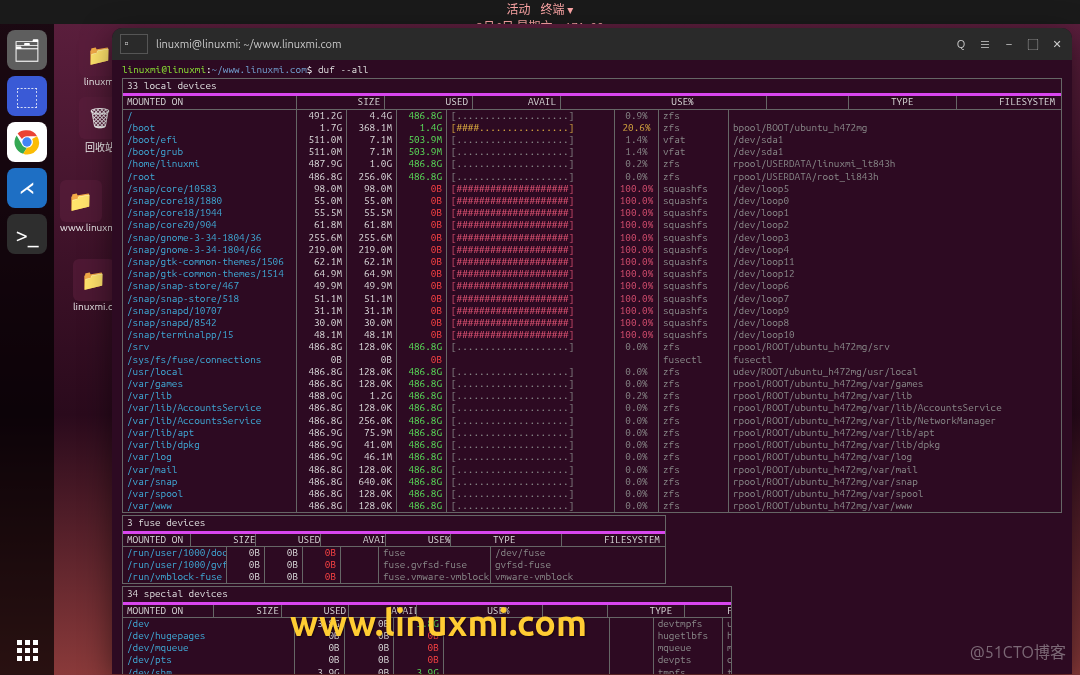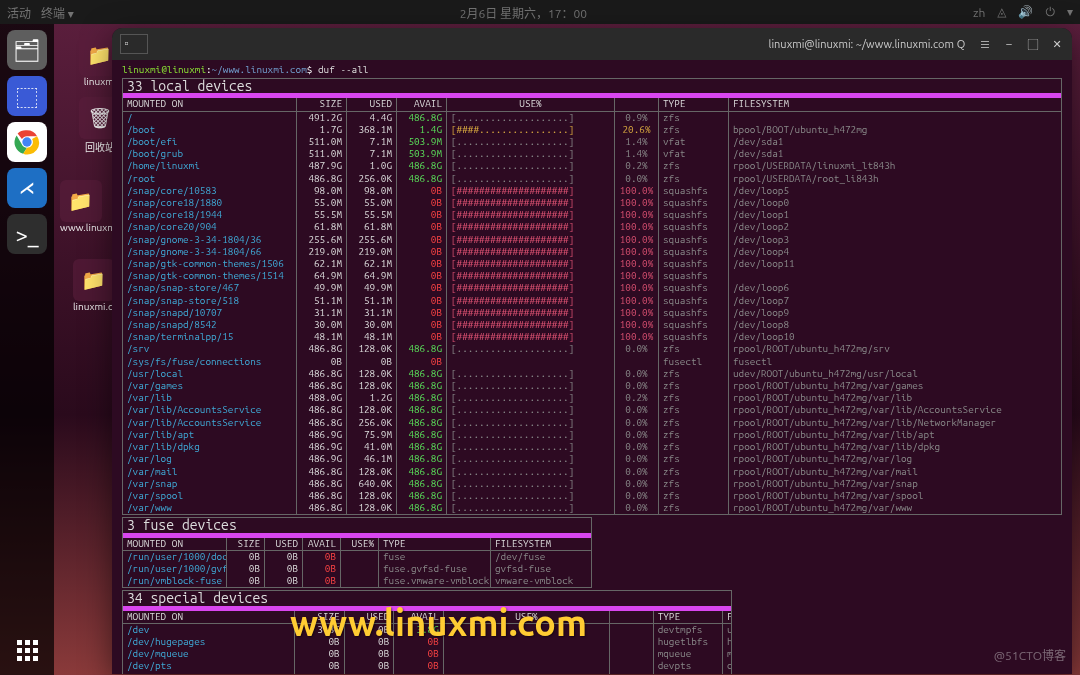--- a/index.html
+++ b/index.html
@@ -1,57 +1,57 @@
 <!DOCTYPE html>
 <html><head>
 <meta charset="utf-8">
 <style>
 * { margin:0; padding:0; box-sizing:border-box; }
 body { width:1080px; height:675px; font-family:"Ubuntu","Noto Sans CJK SC",sans-serif; background:#000; overflow:hidden; position:relative; }
-.topbar { height:24px; background:#1a1a1a; color:#737373; display:flex; align-items:center; font-size:12px; padding:0 7px; }
+.topbar { height:24px; background:#1a1a1a; color:#fca5a5; display:flex; align-items:center; font-size:12px; padding:0 24px;flex-direction:column; }
 .topbar .left { display:flex; gap:10px; }
 .topbar .center { flex:1; text-align:center; }
 .topbar .right { display:flex; gap:12px; align-items:center; }
 .desktop { position:absolute; top:24px; left:0; right:0; bottom:0; background:linear-gradient(180deg,#5a1e3c 0%,#3a1026 40%,#2a0a1c 60%,#8a3a3a 100%); }
 .dock { position:absolute; left:0; top:24px; bottom:0; width:54px; background:rgba(0,0,0,.7); display:flex; flex-direction:column; align-items:center; padding-top:6px; gap:6px; }
 .dock .icon { width:40px; height:40px; border-radius:8px; display:flex; align-items:center; justify-content:center; font-size:22px; color:#fff; }
 .dock .files { background:#5e5e5e; }
 .dock .sc { background:#3a5ad6; }
 .dock .chrome { position:relative; background:#fff; }
 .dock .vsc { background:#1e6fc4; font-size:15px; font-weight:bold; }
 .dock .term { background:#2e2e2e; }
 .dock .grid { margin-top:auto; margin-bottom:14px; display:grid; grid-template-columns:repeat(3,5px); grid-template-rows:repeat(3,5px); gap:3px; }
 .dock .grid i { background:#fff; display:block; }
 .dicons { position:absolute; left:60px; top:34px; display:flex; flex-direction:column; gap:10px; align-items:center; font-size:10px; color:#eee; text-align:center; }
 .dicons .fi { width:42px; height:42px; border-radius:6px; background:rgba(90,30,60,.6); display:flex; align-items:center; justify-content:center; font-size:20px; }
 .termwin { position:absolute; left:112px; top:28px; right:8px; height:646px; background:#2d0a22; border-radius:10px 10px 0 0; overflow:hidden; box-shadow:0 8px 30px rgba(0,0,0,.5); }
 .thead { height:32px; background:#2a2a2a; display:flex; align-items:center; color:#ccc; font-size:11px; padding:0 8px; }
 .thead .tab { width:28px; height:20px; border:1px solid #555; margin-right:8px; }
-.thead .title { flex:1; text-align:right; }
+.thead .title { flex:1; text-align:left; }
 .thead .btns { display:flex; gap:10px; align-items:center; }
 .thead .btns span { width:14px; height:14px; display:inline-flex; align-items:center; justify-content:center; font-size:11px; }
 .tbody { padding:4px 10px 0; font-family:"Ubuntu Mono","DejaVu Sans Mono",monospace; font-size:10px; line-height:12.2px; color:#ddd; height:calc(100% - 32px); overflow:hidden; letter-spacing:0; }
 .prompt .u { color:#8ae234; } .prompt .h { color:#729fcf; } .prompt .p { color:#fff; }
 .dbox { border:1px solid #666; margin:2px 0; }
-.dtitle { padding:1px 4px; border-bottom:5px solid #d946ef; color:#ddd; font-size:14px; }
-.dhdr { display:flex; border-bottom:1px solid #666; }
+.dtitle { padding:1px 4px; border-bottom:3px solid #d946ef; color:#ddd; font-size:10px; }
+.dhdr { display:flex; border-bottom:1px solid #666;gap:38px; }
 .dhdr span,.drow span { padding:0 4px; border-right:1px solid #666; white-space:nowrap; overflow:hidden; }
 .dhdr span { color:#ddd; }
 .drow { display:flex; }
 .mount { color:#3fa9d6; } .avail-g { color:#5ae05a; } .avail-r { color:#f44; } .fs { color:#888; } .num { text-align:right; }
 .prog { color:#888; } .prog.full { color:#d64f6f; } .prog.part { color:#d6a73f; }
 .pct { color:#888; text-align:center; } .pct.full { color:#d64f6f; } .pct.part { color:#d6a73f; }
 
 .L .c0{width:174px;}.L .c1{width:50px;}.L .c2{width:50px;}.L .c3{width:50px;}.L .c4{width:168px;}.L .c4b{width:44px;}.L .c5{width:70px;}.L .c6{flex:1;border-right:none;}
 
 .F .c0{width:104px;}.F .c1{width:38px;}.F .c2{width:38px;}.F .c3{width:38px;}.F .c4{width:38px;}.F .c5{width:112px;}.F .c6{width:100px;border-right:none;}
 
 .S .c0{width:174px;}.S .c1{width:50px;}.S .c2{width:50px;}.S .c3{width:50px;}.S .c4{width:168px;}.S .c4b{width:44px;}.S .c5{width:70px;}.S .c6{flex:1;border-right:none;}
 .wm { position:absolute; left:290px; bottom:32px; font-size:36px; font-weight:bold; color:#ffcc33; letter-spacing:0.2px; text-shadow:1px 1px 2px rgba(0,0,0,.5); pointer-events:none; }
-.wm2 { position:absolute; right:14px; bottom:12px; font-size:12px; color:rgba(220,220,220,0.45); pointer-events:none; }
+.wm2 { position:absolute; right:14px; bottom:12px; font-size:16px; color:rgba(220,220,220,0.45); pointer-events:none; }
 </style>
 </head>
 <body>
 
 <div class="topbar">
   <div class="left">
     <span>活动</span>
     <span>终端 ▾</span>
   </div>
   <div class="center">2月6日 星期六，17：00</div>
@@ -275,20 +275,21 @@
             <span class="c6 fs">/dev/loop11</span>
           </div>
           <div class="drow">
             <span class="c0 mount">/snap/gtk-common-themes/1514</span>
             <span class="c1 num">64.9M</span>
             <span class="c2 num">64.9M</span>
             <span class="c3 num avail-r">0B</span>
             <span class="c4 prog full">[####################]</span>
             <span class="c4b pct full">100.0%</span>
             <span class="c5 fs">squashfs</span>
+            <span class="c6 fs">/dev/loop12</span>
           </div>
           <div class="drow">
             <span class="c0 mount">/snap/snap-store/467</span>
             <span class="c1 num">49.9M</span>
             <span class="c2 num">49.9M</span>
             <span class="c3 num avail-r">0B</span>
             <span class="c4 prog full">[####################]</span>
             <span class="c4b pct full">100.0%</span>
             <span class="c5 fs">squashfs</span>
             <span class="c6 fs">/dev/loop6</span>
@@ -469,21 +470,21 @@
             <span class="c2 num">128.0K</span>
             <span class="c3 num avail-g">486.8G</span>
             <span class="c4 prog ">[....................]</span>
             <span class="c4b pct ">0.0%</span>
             <span class="c5 fs">zfs</span>
             <span class="c6 fs">rpool/ROOT/ubuntu_h472mg/var/www</span>
           </div>
         </div>
     </div>
 
-    <div class="dbox F" style="width:470px">
+    <div class="dbox F" style="width:544px">
       <div class="dtitle">3 fuse devices</div>
       <div class="dhdr" id="fh">
           <span class="c0">MOUNTED ON</span>
           <span class="c1 num">SIZE</span>
           <span class="c2 num">USED</span>
           <span class="c3 num">AVAIL</span>
           <span class="c4 num">USE%</span>
           <span class="c5">TYPE</span>
           <span class="c6">FILESYSTEM</span>
         </div>

